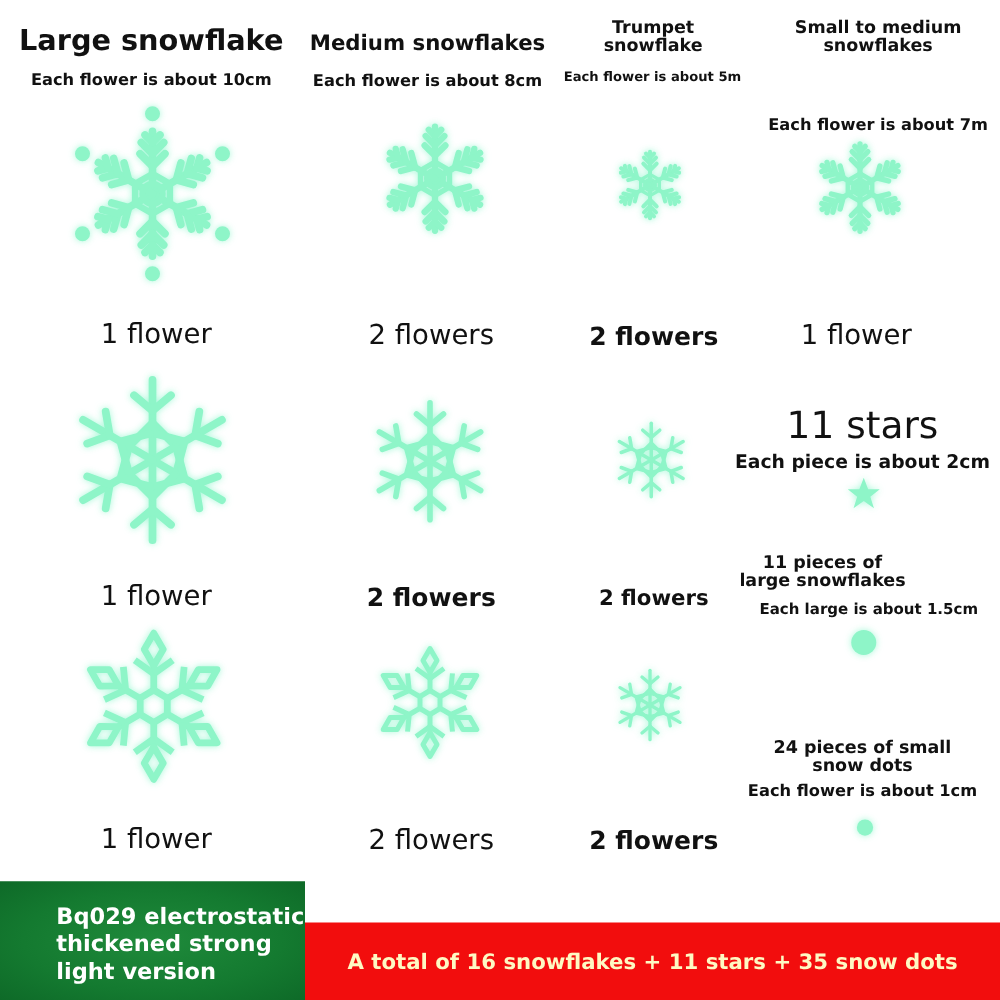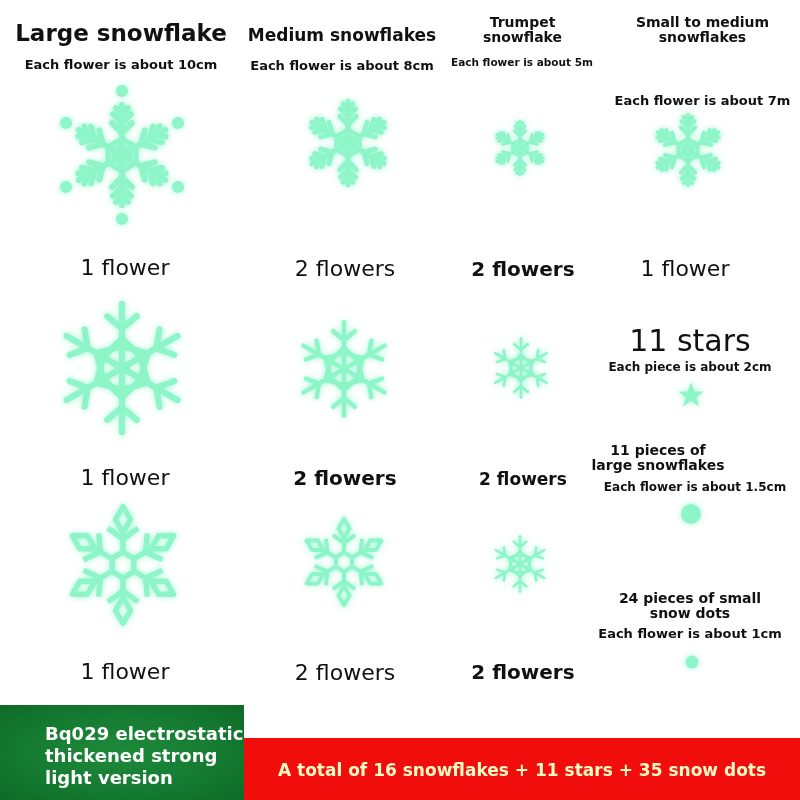--- a/index.html
+++ b/index.html
@@ -130,33 +130,33 @@
       <use href="#flake-b"></use>
     </svg>
 </div>
 <div class="flake" style="left:487px;top:334px;">
   <svg width="68" height="68" viewBox="-60 -60 120 120">
       <use href="#flake-b"></use>
     </svg>
 </div>
 
 <div class="abs" style="left:590px;width:200px;top:323px;font-weight:normal;font-size:30px;">11 stars</div>
-<div class="abs sub" style="left:585px;width:210px;top:360px;font-size:12px;">Each piece is about 2cm</div>
+<div class="abs sub" style="left:585px;width:210px;top:360px;font-size:15px;">Each piece is about 2cm</div>
 <div class="flake" style="left:677px;top:381px;">
   <svg width="28" height="28" viewBox="0 0 24 24">
       <polygon points="12,1 15,9 23,9 16.5,14 19,22 12,17 5,22 7.5,14 1,9 9,9" fill="#8ef5c8"></polygon>
     </svg>
 </div>
 
 <div class="abs count" style="left:0;width:250px;top:465px;">1 flower</div>
 <div class="abs count-m" style="left:245px;width:200px;top:466px;">2 flowers</div>
 <div class="abs" style="left:448px;width:150px;top:469px;font-weight:bold;font-size:17px;">2 flowers</div>
 
 <div class="abs h-small" style="left:588px;width:140px;top:443px;text-align:center;">11 pieces of large snowflakes</div>
-<div class="abs sub" style="left:595px;width:200px;top:480px;font-size:12px;">Each flower is about 1.5cm</div>
+<div class="abs sub" style="left:595px;width:200px;top:480px;font-size:12px;">Each large is about 1.5cm</div>
 <div class="flake" style="left:680px;top:503px;">
   <svg width="22" height="22">
       <circle cx="11" cy="11" r="10" fill="#8ef5c8"></circle>
     </svg>
 </div>
 
 <div class="flake" style="left:58px;top:490px;">
   <svg width="130" height="150" viewBox="-60 -60 120 120">
       <use href="#flake-c"></use>
     </svg>

